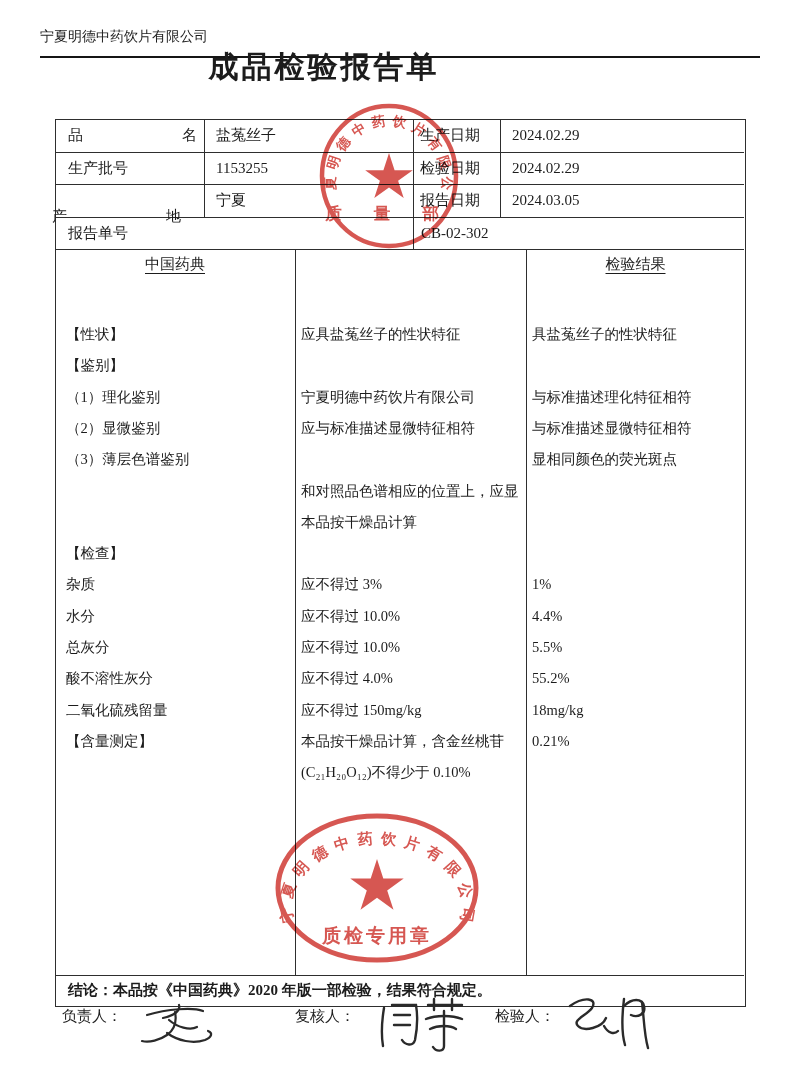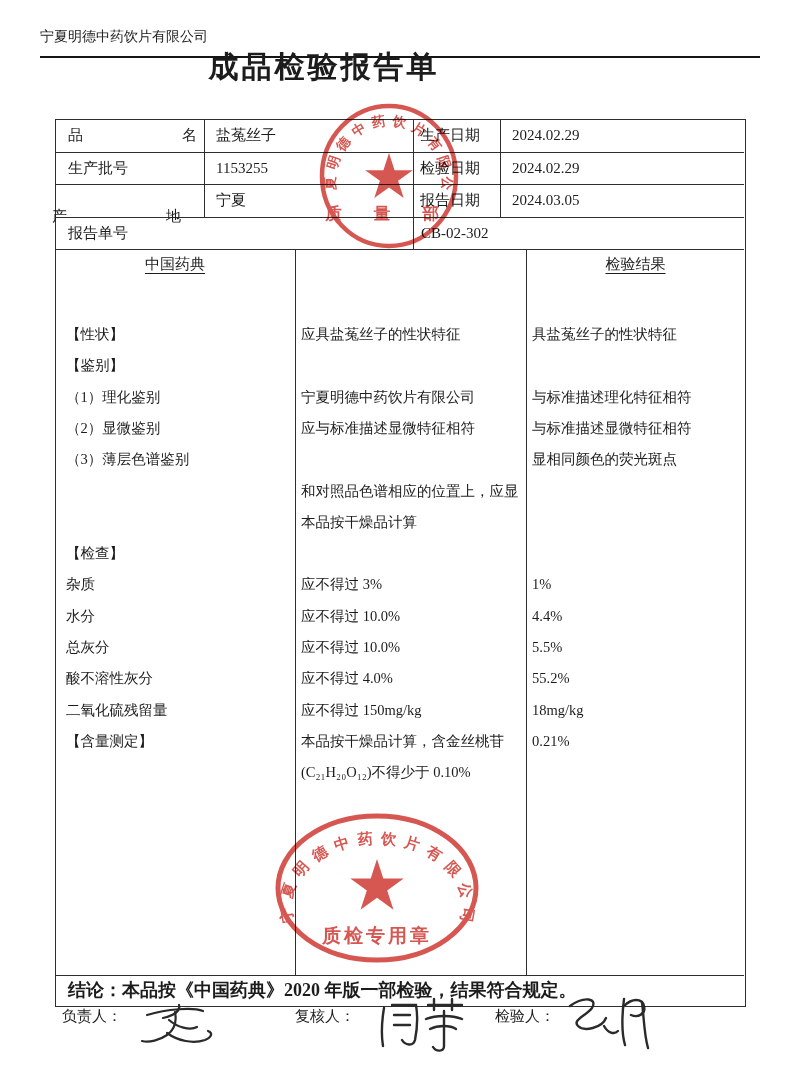--- a/index.html
+++ b/index.html
@@ -14,21 +14,21 @@
   .report-title{position:absolute;left:0;top:47px;width:648px;text-align:center;
                 font-size:30px;font-weight:bold;letter-spacing:3px;}
   .outer-border{position:absolute;left:55px;top:119px;width:689px;height:886px;
                 border:1px solid #2e2e2e;}
   .cell{position:absolute;font-size:15px;line-height:33px;white-space:nowrap;}
   .label-justify{display:inline-block;width:129px;text-align:justify;text-align-last:justify;}
   .col-header{position:absolute;top:255px;font-size:15px;text-align:center;
               text-decoration:underline;text-underline-offset:4px;}
   .t-line{position:absolute;font-size:14.5px;line-height:20px;white-space:nowrap;}
   .conclusion{position:absolute;left:68px;top:975px;height:31px;line-height:31px;
-              font-size:18px;font-weight:bold;white-space:nowrap;}
+              font-size:15px;font-weight:bold;white-space:nowrap;}
   .sig-label{position:absolute;top:1007px;font-size:15px;}
   .stamp{position:absolute;mix-blend-mode:multiply;opacity:0.9;pointer-events:none;}
   .signature{position:absolute;pointer-events:none;}
 </style>
 </head>
 <body>
 
 <div class="page">
 
   <div class="doc-header">

